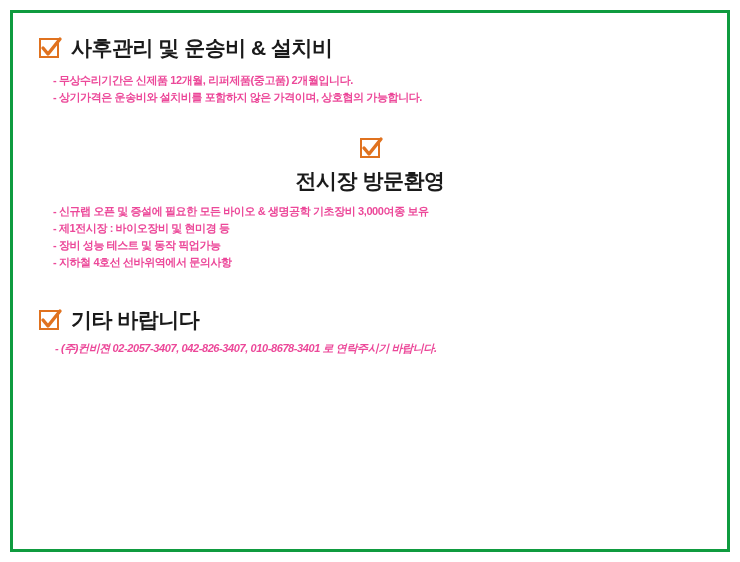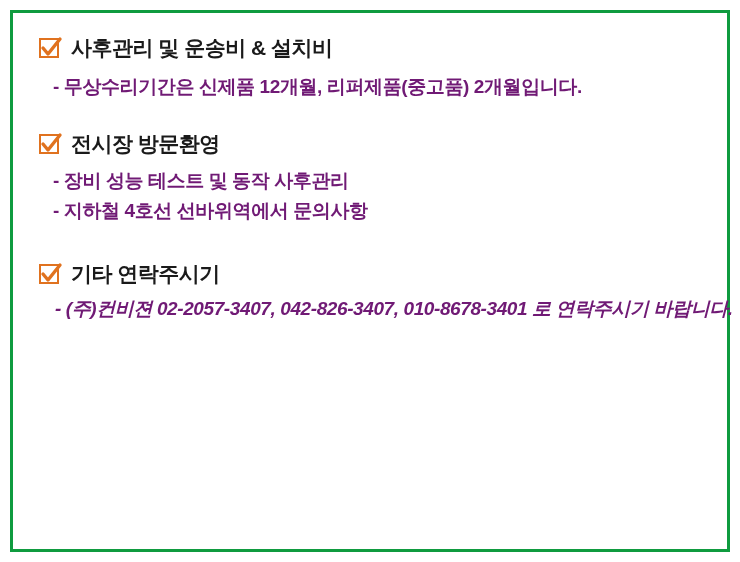--- a/index.html
+++ b/index.html
@@ -61,32 +61,32 @@
     color: #1a1a1a;
     letter-spacing: -0.5px;
     line-height: 1;
   }
   .lines {
     margin: 0;
     padding: 0;
     list-style: none;
   }
   .line {
-    font-size: 19px;
+    font-size: 11px;
     font-weight: bold;
-    color: #701a75;
+    color: #ec4899;
     line-height: 1.55;
     letter-spacing: -0.4px;
     padding-left: 14px;
     white-space: nowrap;
   }
   .gap-1 { height: 28px; }
   .gap-2 { height: 34px; }
   .s1 { margin-top: 2px; }
-  .s2-head { margin-bottom: 12px; }
+  .s2-head { margin-bottom: 12px; flex-direction: column; }
   .s3-head { margin-bottom: 10px; }
   .s3 .line { padding-left: 16px; font-style: italic; }
   .s1 .line { padding-left: 14px; }
 </style>
 </head>
 <body>
 
 <div class="page">
   <div class="frame">
 
@@ -94,50 +94,53 @@
       <div class="section-head">
         <span class="check-icon">
           <svg viewBox="0 0 24 24" aria-hidden="true">
             <path d="M4 12 L9 18 L21 3" fill="none" stroke="#e0721f" stroke-width="3.4" stroke-linecap="round" stroke-linejoin="round"></path>
           </svg>
         </span>
         <span class="section-title">사후관리 및 운송비 &amp; 설치비</span>
       </div>
       <ul class="lines">
         <li class="line">- 무상수리기간은 신제품 12개월, 리퍼제품(중고품) 2개월입니다.</li>
+        <li class="line">- 상기가격은 운송비와 설치비를 포함하지 않은 가격이며, 상호협의 가능합니다.</li>
       </ul>
     </div>
 
     <div class="gap-1"></div>
 
     <div class="section s2">
       <div class="section-head s2-head">
         <span class="check-icon">
           <svg viewBox="0 0 24 24" aria-hidden="true">
             <path d="M4 12 L9 18 L21 3" fill="none" stroke="#e0721f" stroke-width="3.4" stroke-linecap="round" stroke-linejoin="round"></path>
           </svg>
         </span>
         <span class="section-title">전시장 방문환영</span>
       </div>
       <ul class="lines">
-        <li class="line">- 장비 성능 테스트 및 동작 사후관리</li>
+        <li class="line">- 신규랩 오픈 및 증설에 필요한 모든 바이오 &amp; 생명공학 기초장비 3,000여종 보유</li>
+        <li class="line">- 제1전시장 : 바이오장비 및 현미경 등</li>
+        <li class="line">- 장비 성능 테스트 및 동작 픽업가능</li>
         <li class="line">- 지하철 4호선 선바위역에서 문의사항</li>
       </ul>
     </div>
 
     <div class="gap-2"></div>
 
     <div class="section s3">
       <div class="section-head s3-head">
         <span class="check-icon">
           <svg viewBox="0 0 24 24" aria-hidden="true">
             <path d="M4 12 L9 18 L21 3" fill="none" stroke="#e0721f" stroke-width="3.4" stroke-linecap="round" stroke-linejoin="round"></path>
           </svg>
         </span>
-        <span class="section-title">기타 연락주시기</span>
+        <span class="section-title">기타 바랍니다</span>
       </div>
       <ul class="lines">
         <li class="line">- (주)컨비젼 02-2057-3407, 042-826-3407, 010-8678-3401 로 연락주시기 바랍니다.</li>
       </ul>
     </div>
 
   </div>
 </div>
 
 </body></html>

